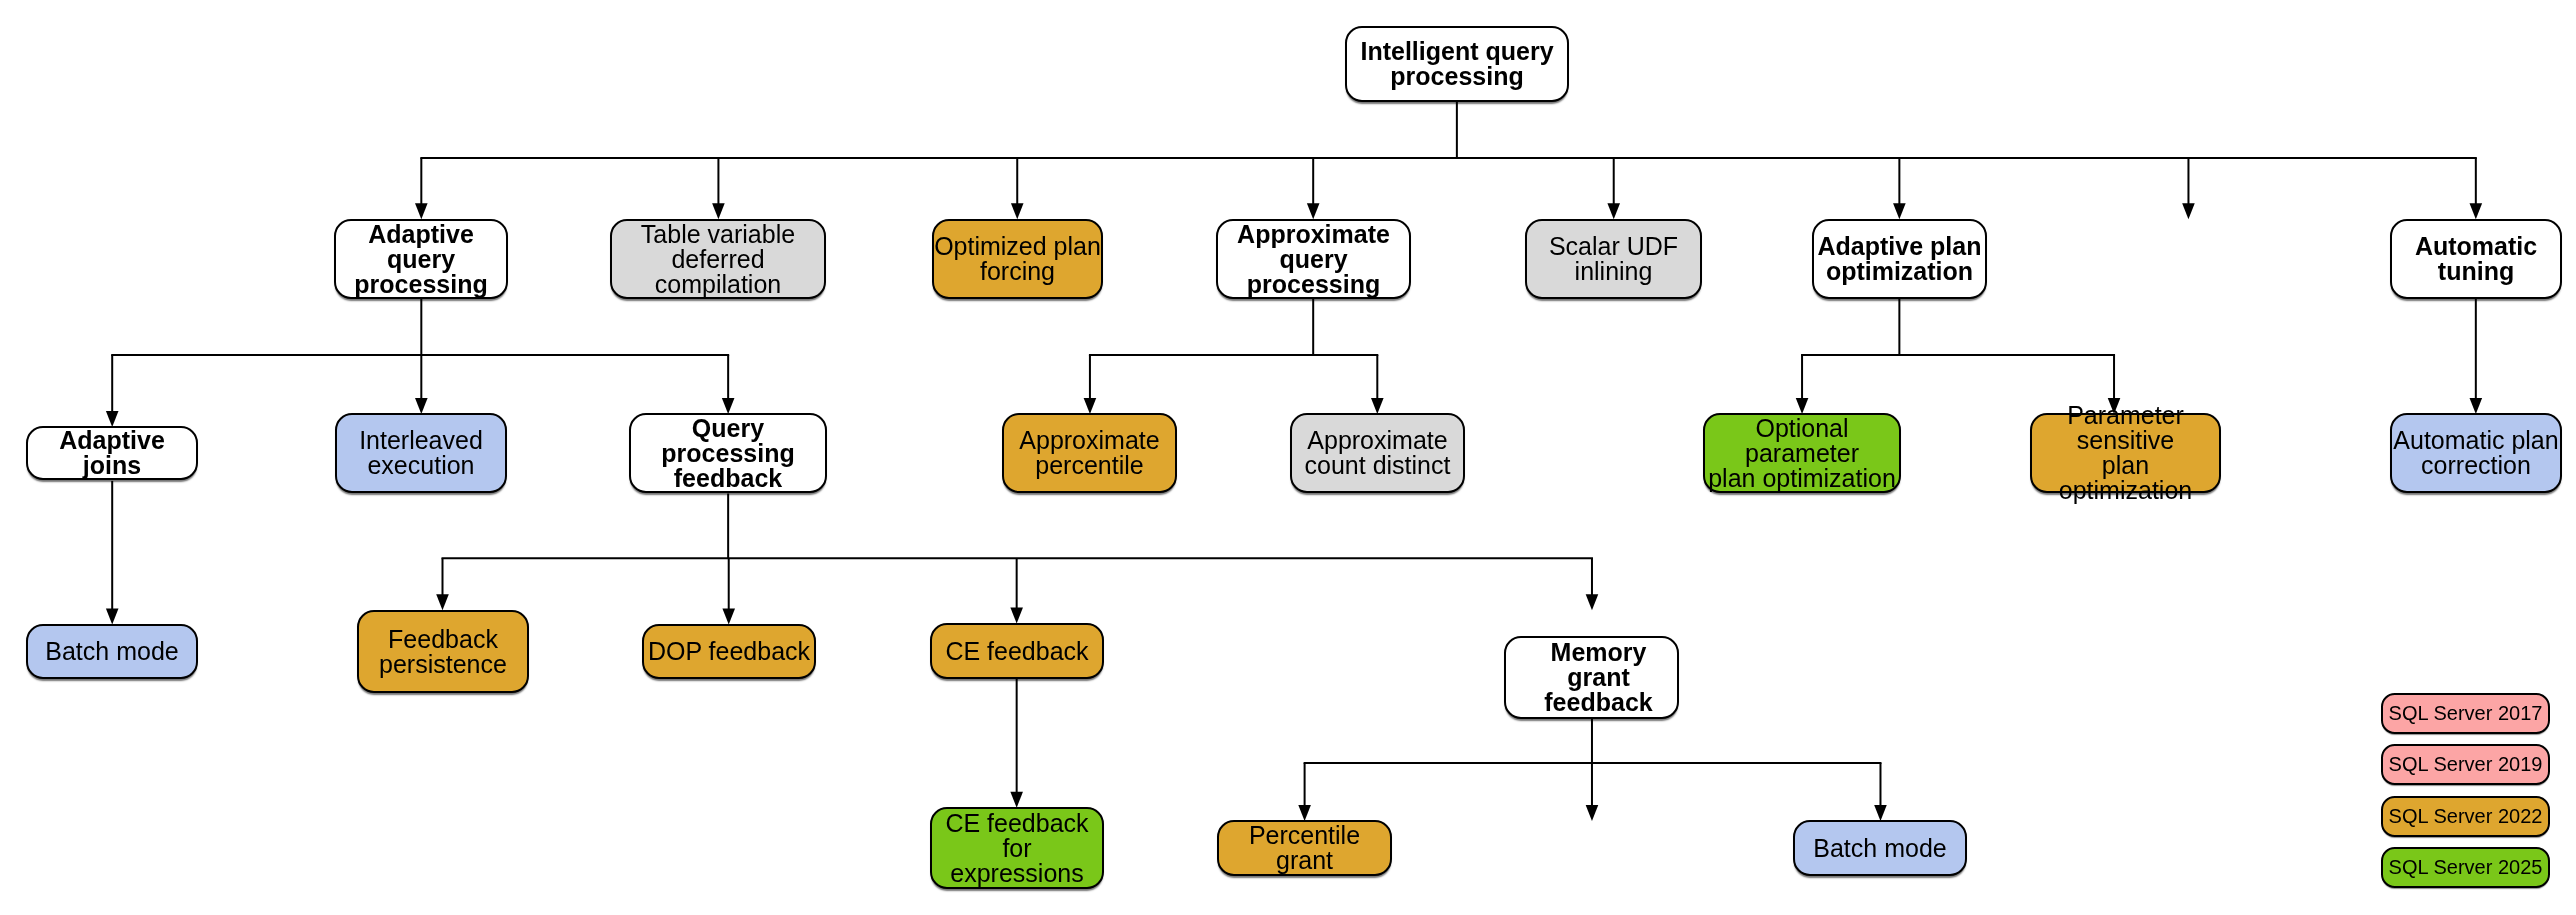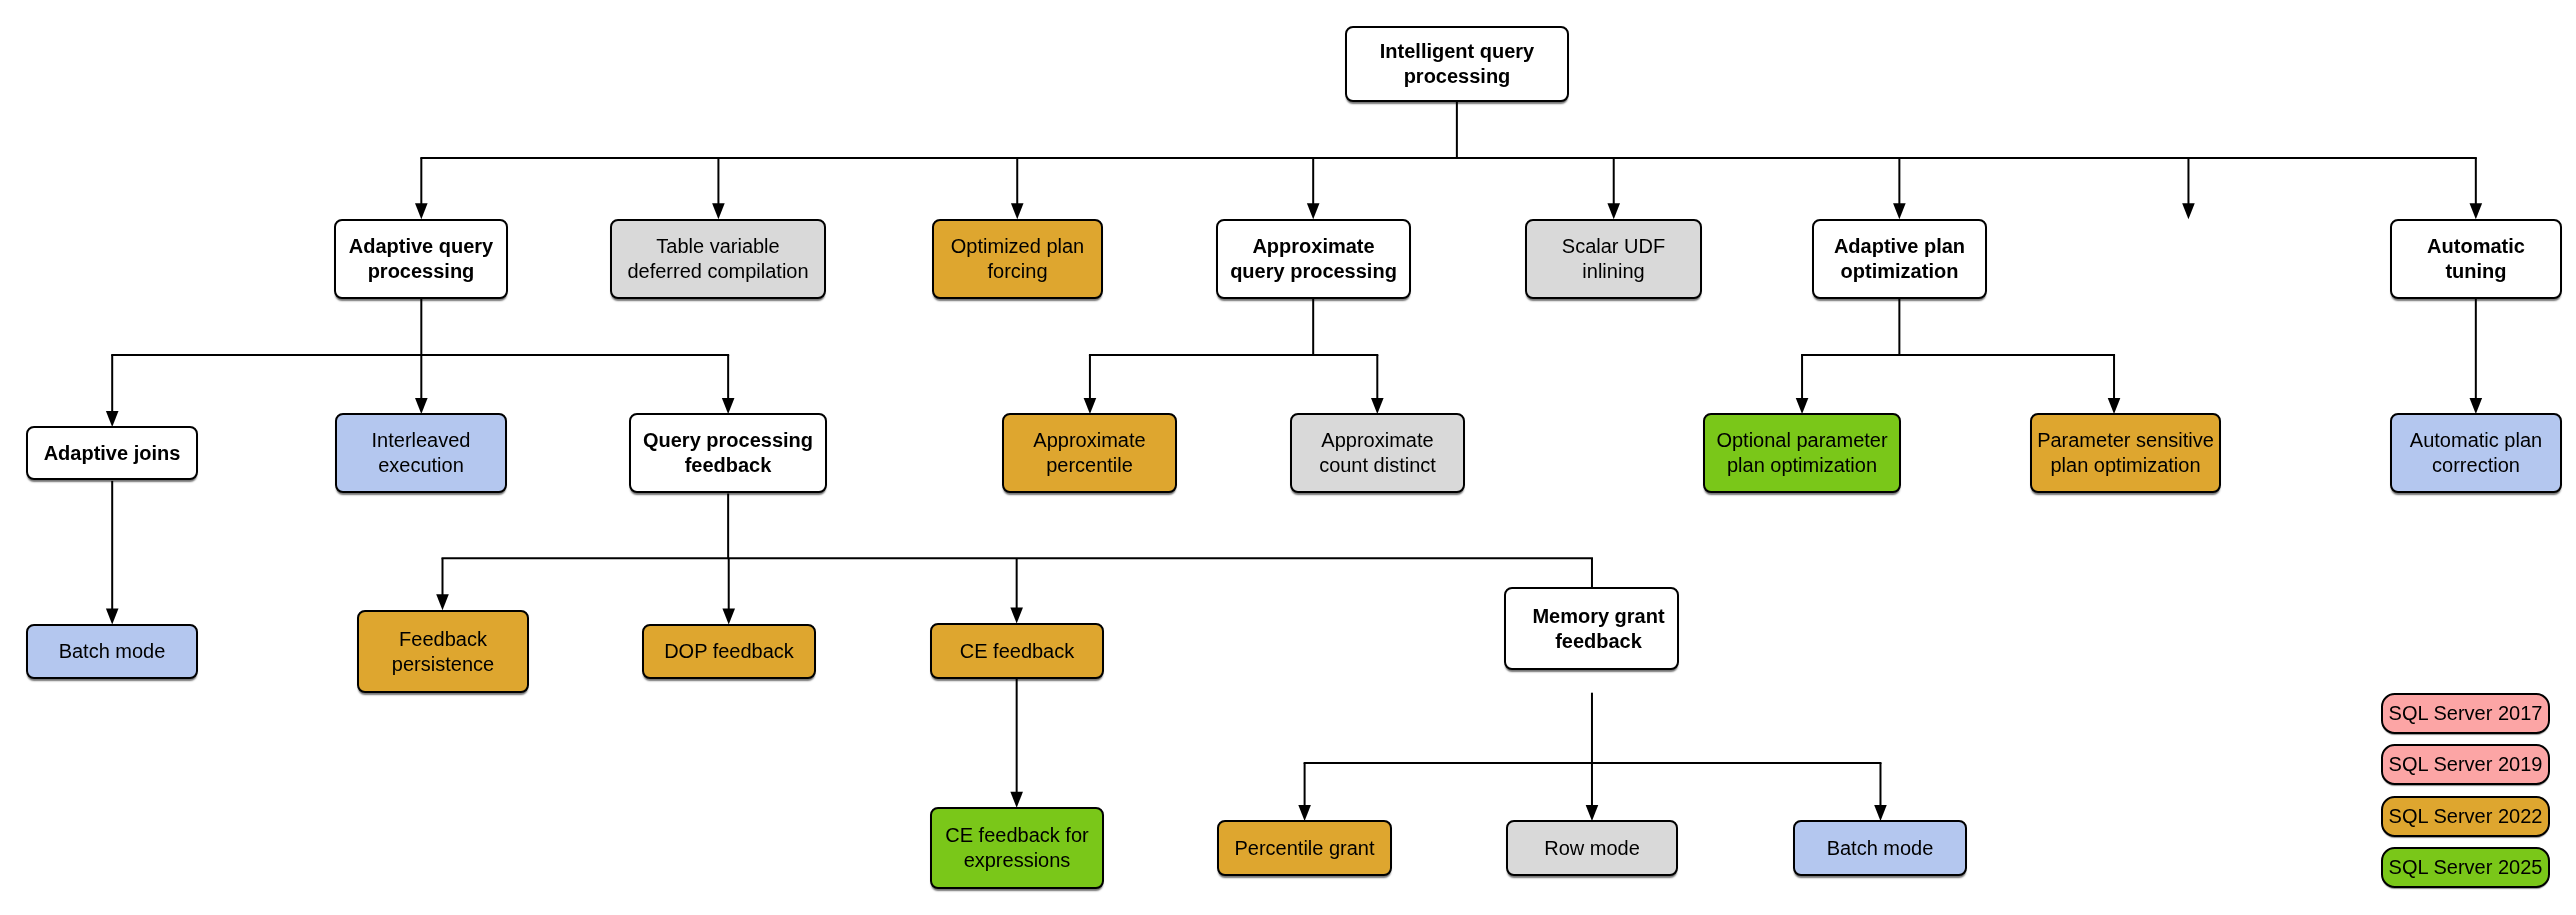--- a/index.html
+++ b/index.html
@@ -23,26 +23,26 @@
     position: absolute;
     left: 0;
     top: 0;
     width: 2576px;
     height: 916px;
   }
   .node {
     position: absolute;
     box-sizing: border-box;
     border: 2px solid #000000;
-    border-radius: 8px;
+    border-radius: 17px;
     display: flex;
     align-items: center;
     justify-content: center;
     text-align: center;
-    font-size: 20px;
+    font-size: 25px;
     line-height: 25px;
     white-space: pre-line;
     box-shadow: 0 2.3px 1.7px -1.1px rgba(0,0,0,0.55);
     background: #ffffff;
   }
   .node.parent {
     font-weight: bold;
   }
   .legend {
     position: absolute;
@@ -176,21 +176,20 @@
 plan optimization</span></div>
     <div class="node" style="left: 2018px; top: 413px; width: 191px; height: 80px; background: rgb(222, 166, 47); margin-left: 12px;"><span>Parameter sensitive
 plan optimization</span></div>
     <div class="node" style="left: 2390px; top: 413px; width: 172px; height: 80px; background: rgb(180, 199, 239);"><span>Automatic plan
 correction</span></div>
     <div class="node" style="left: 26px; top: 624px; width: 172px; height: 55px; background: rgb(180, 199, 239);"><span>Batch mode</span></div>
     <div class="node" style="left: 357px; top: 610px; width: 172px; height: 83px; background: rgb(222, 166, 47);"><span>Feedback
 persistence</span></div>
     <div class="node" style="left: 642px; top: 624px; width: 174px; height: 55px; background: rgb(222, 166, 47);"><span>DOP feedback</span></div>
     <div class="node" style="left: 930px; top: 623px; width: 174px; height: 56px; background: rgb(222, 166, 47);"><span>CE feedback</span></div>
-    <div class="node parent" style="left: 1504px; top: 587px; width: 175px; height: 83px; background: rgb(255, 255, 255); padding-left: 14px;"><span>Memory grant
+    <div class="node parent" style="left: 1504px; top: 636px; width: 175px; height: 83px; background: rgb(255, 255, 255); padding-left: 14px;"><span>Memory grant
 feedback</span></div>
     <div class="node" style="left: 930px; top: 807px; width: 174px; height: 82px; background: rgb(122, 199, 25);"><span>CE feedback for
 expressions</span></div>
     <div class="node" style="left: 1217px; top: 820px; width: 175px; height: 56px; background: rgb(222, 166, 47);"><span>Percentile grant</span></div>
-    <div class="node" style="left: 1506px; top: 820px; width: 172px; height: 56px; background: rgb(217, 217, 217);"><span>Row mode</span></div>
     <div class="node" style="left: 1793px; top: 820px; width: 174px; height: 56px; background: rgb(180, 199, 239);"><span>Batch mode</span></div>
   </div>
 
 
 </body></html>

